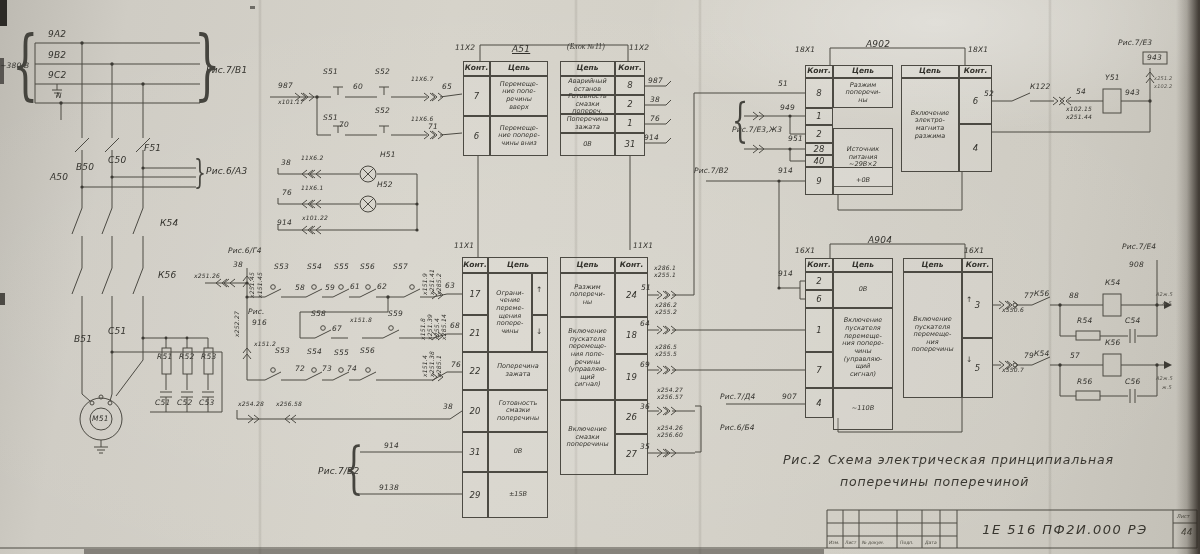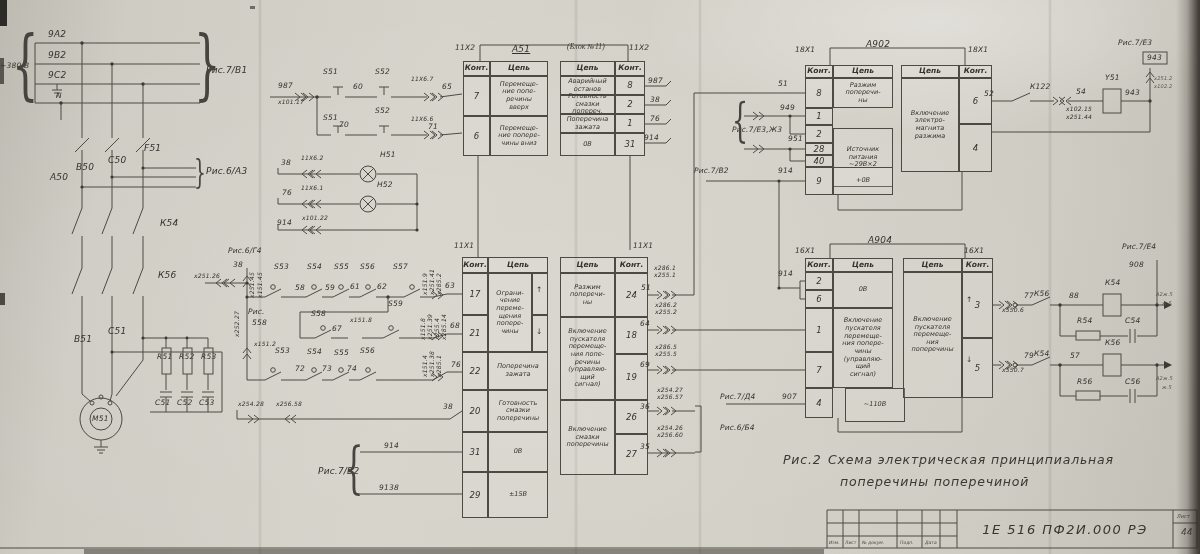--- a/index.html
+++ b/index.html
@@ -328,21 +328,21 @@
     <div class="c pin" style="left: 805px; top: 352px; width: 28px; height: 36px;">7</div>
     <div class="c" style="left: 833px; top: 308px; width: 60px; height: 80px;">Включение
 пускателя
 перемеще-
 ния попере-
 чины
 (управляю-
 щий
 сигнал)</div>
     <div class="c pin" style="left: 805px; top: 388px; width: 28px; height: 30px;">4</div>
-    <div class="c" style="left: 833px; top: 388px; width: 60px; height: 34px; margin-left: 12px;">~110В</div>
+    <div class="c" style="left: 833px; top: 388px; width: 60px; height: 42px;">~110В</div>
     <div class="c ch" style="left: 903px; top: 258px; width: 59px; height: 14px;">Цепь</div>
     <div class="c ch" style="left: 962px; top: 258px; width: 31px; height: 14px;">Конт.</div>
     <div class="c" style="left: 903px; top: 272px; width: 59px; height: 126px;">Включение
 пускателя
 перемеще-
 ния
 поперечины</div>
     <div class="c pin" style="left: 962px; top: 272px; width: 31px; height: 66px;">3</div>
     <div class="c pin" style="left: 962px; top: 338px; width: 31px; height: 60px;">5</div>
   </div>
@@ -369,39 +369,39 @@
     <span class="l s" style="left: 155px; top: 399px;">С51</span>
     <span class="l s" style="left: 177px; top: 399px;">С52</span>
     <span class="l s" style="left: 199px; top: 399px;">С53</span>
     <span class="l s" style="left: 228px; top: 247px;">Рис.6/Г4</span>
     <span class="l s" style="left: 233px; top: 261px;">38</span>
     <span class="l r t" style="left: 249px; top: 298px;">х251.45</span>
     <span class="l r t" style="left: 257px; top: 298px;">х151.45</span>
     <span class="l t" style="left: 194px; top: 273px;">х251.26</span>
     <span class="l r t" style="left: 234px; top: 337px;">х252.27</span>
     <span class="l s" style="left: 248px; top: 308px;">Рис.</span>
-    <span class="l s" style="left: 252px; top: 319px;">558</span>
+    <span class="l s" style="left: 252px; top: 319px;">916</span>
     <span class="l t" style="left: 254px; top: 341px;">х151.2</span>
     <span class="l s" style="left: 274px; top: 263px;">S53</span>
     <span class="l s" style="left: 307px; top: 263px;">S54</span>
     <span class="l s" style="left: 334px; top: 263px;">S55</span>
     <span class="l s" style="left: 360px; top: 263px;">S56</span>
     <span class="l s" style="left: 393px; top: 263px;">S57</span>
     <span class="l s" style="left: 295px; top: 284px;">58</span>
     <span class="l s" style="left: 325px; top: 284px;">59</span>
     <span class="l s" style="left: 350px; top: 283px;">61</span>
     <span class="l s" style="left: 377px; top: 283px;">62</span>
     <span class="l s" style="left: 445px; top: 282px;">63</span>
     <span class="l r t" style="left: 422px; top: 295px;">х151.9</span>
     <span class="l r t" style="left: 429px; top: 295px;">х251.41</span>
     <span class="l r t" style="left: 436px; top: 295px;">х285.2</span>
     <span class="l s" style="left: 311px; top: 310px;">S58</span>
     <span class="l s" style="left: 332px; top: 325px;">67</span>
     <span class="l t" style="left: 350px; top: 317px;">х151.8</span>
-    <span class="l s" style="left: 388px; top: 300px;">S59</span>
+    <span class="l s" style="left: 388px; top: 310px;">S59</span>
     <span class="l s" style="left: 450px; top: 322px;">68</span>
     <span class="l r t" style="left: 420px; top: 340px;">х151.8</span>
     <span class="l r t" style="left: 427px; top: 340px;">х251.39</span>
     <span class="l r t" style="left: 434px; top: 340px;">х255.4</span>
     <span class="l r t" style="left: 441px; top: 340px;">х285.14</span>
     <span class="l s" style="left: 275px; top: 347px;">S53</span>
     <span class="l s" style="left: 307px; top: 348px;">S54</span>
     <span class="l s" style="left: 334px; top: 349px;">S55</span>
     <span class="l s" style="left: 360px; top: 347px;">S56</span>
     <span class="l s" style="left: 295px; top: 365px;">72</span>

